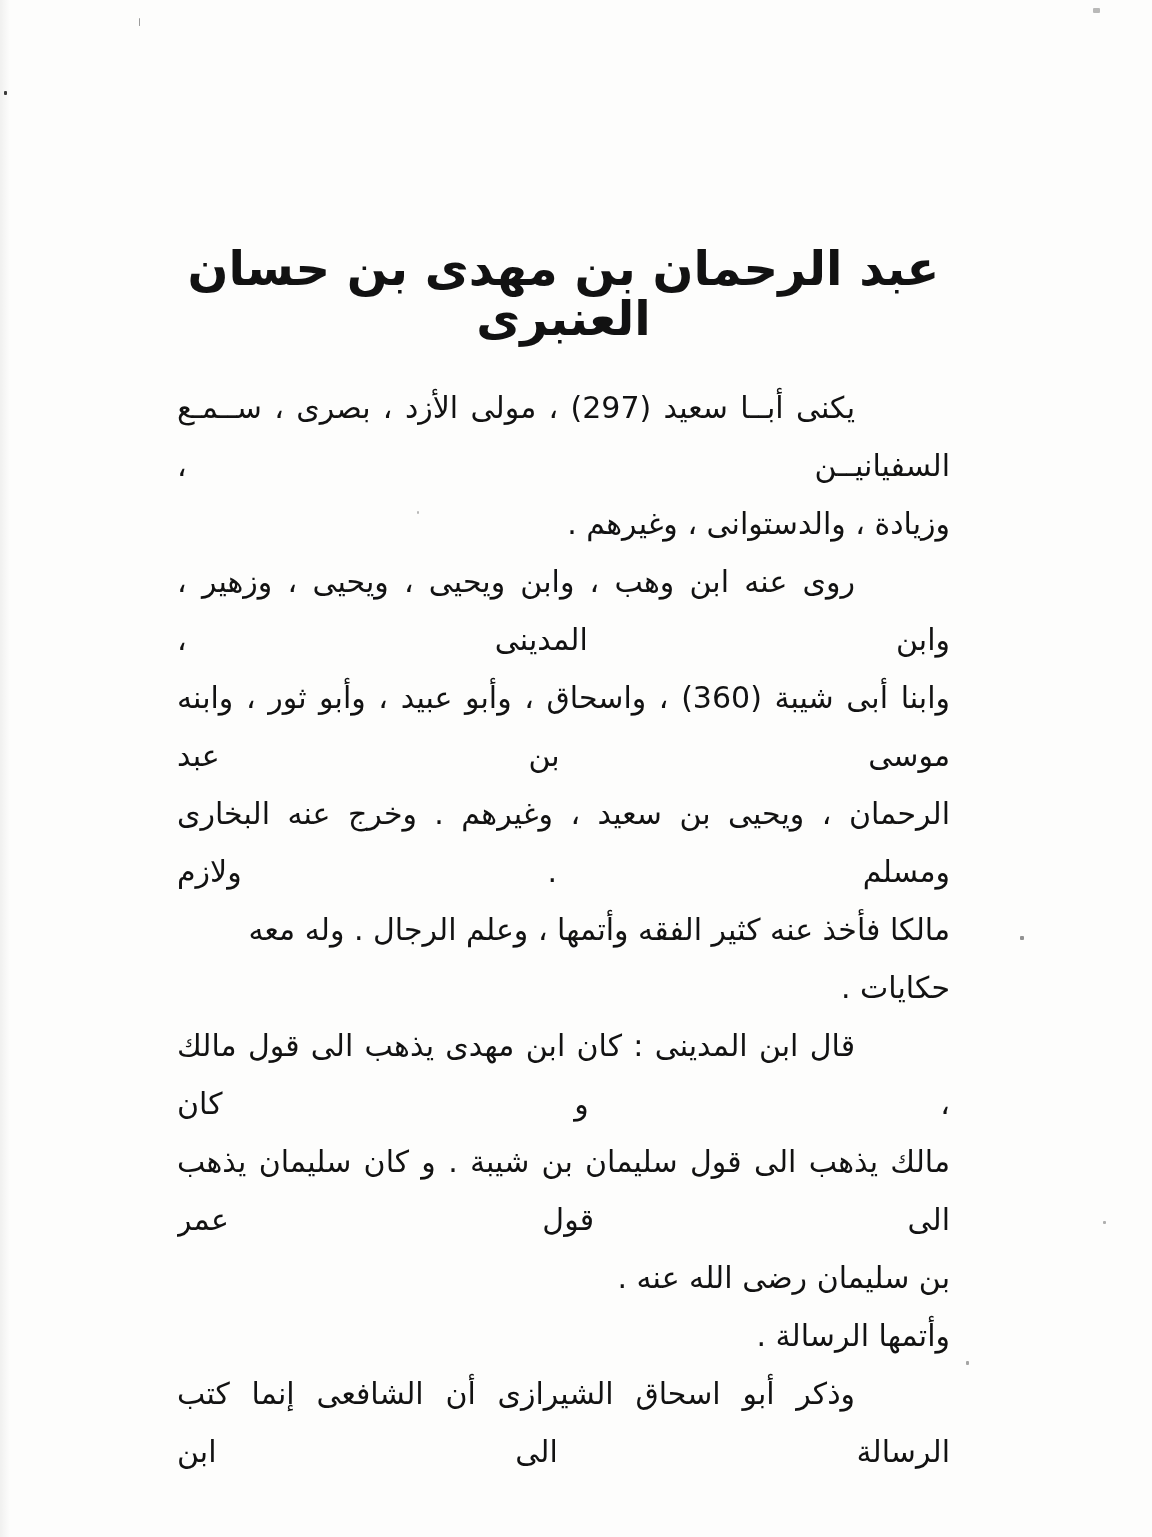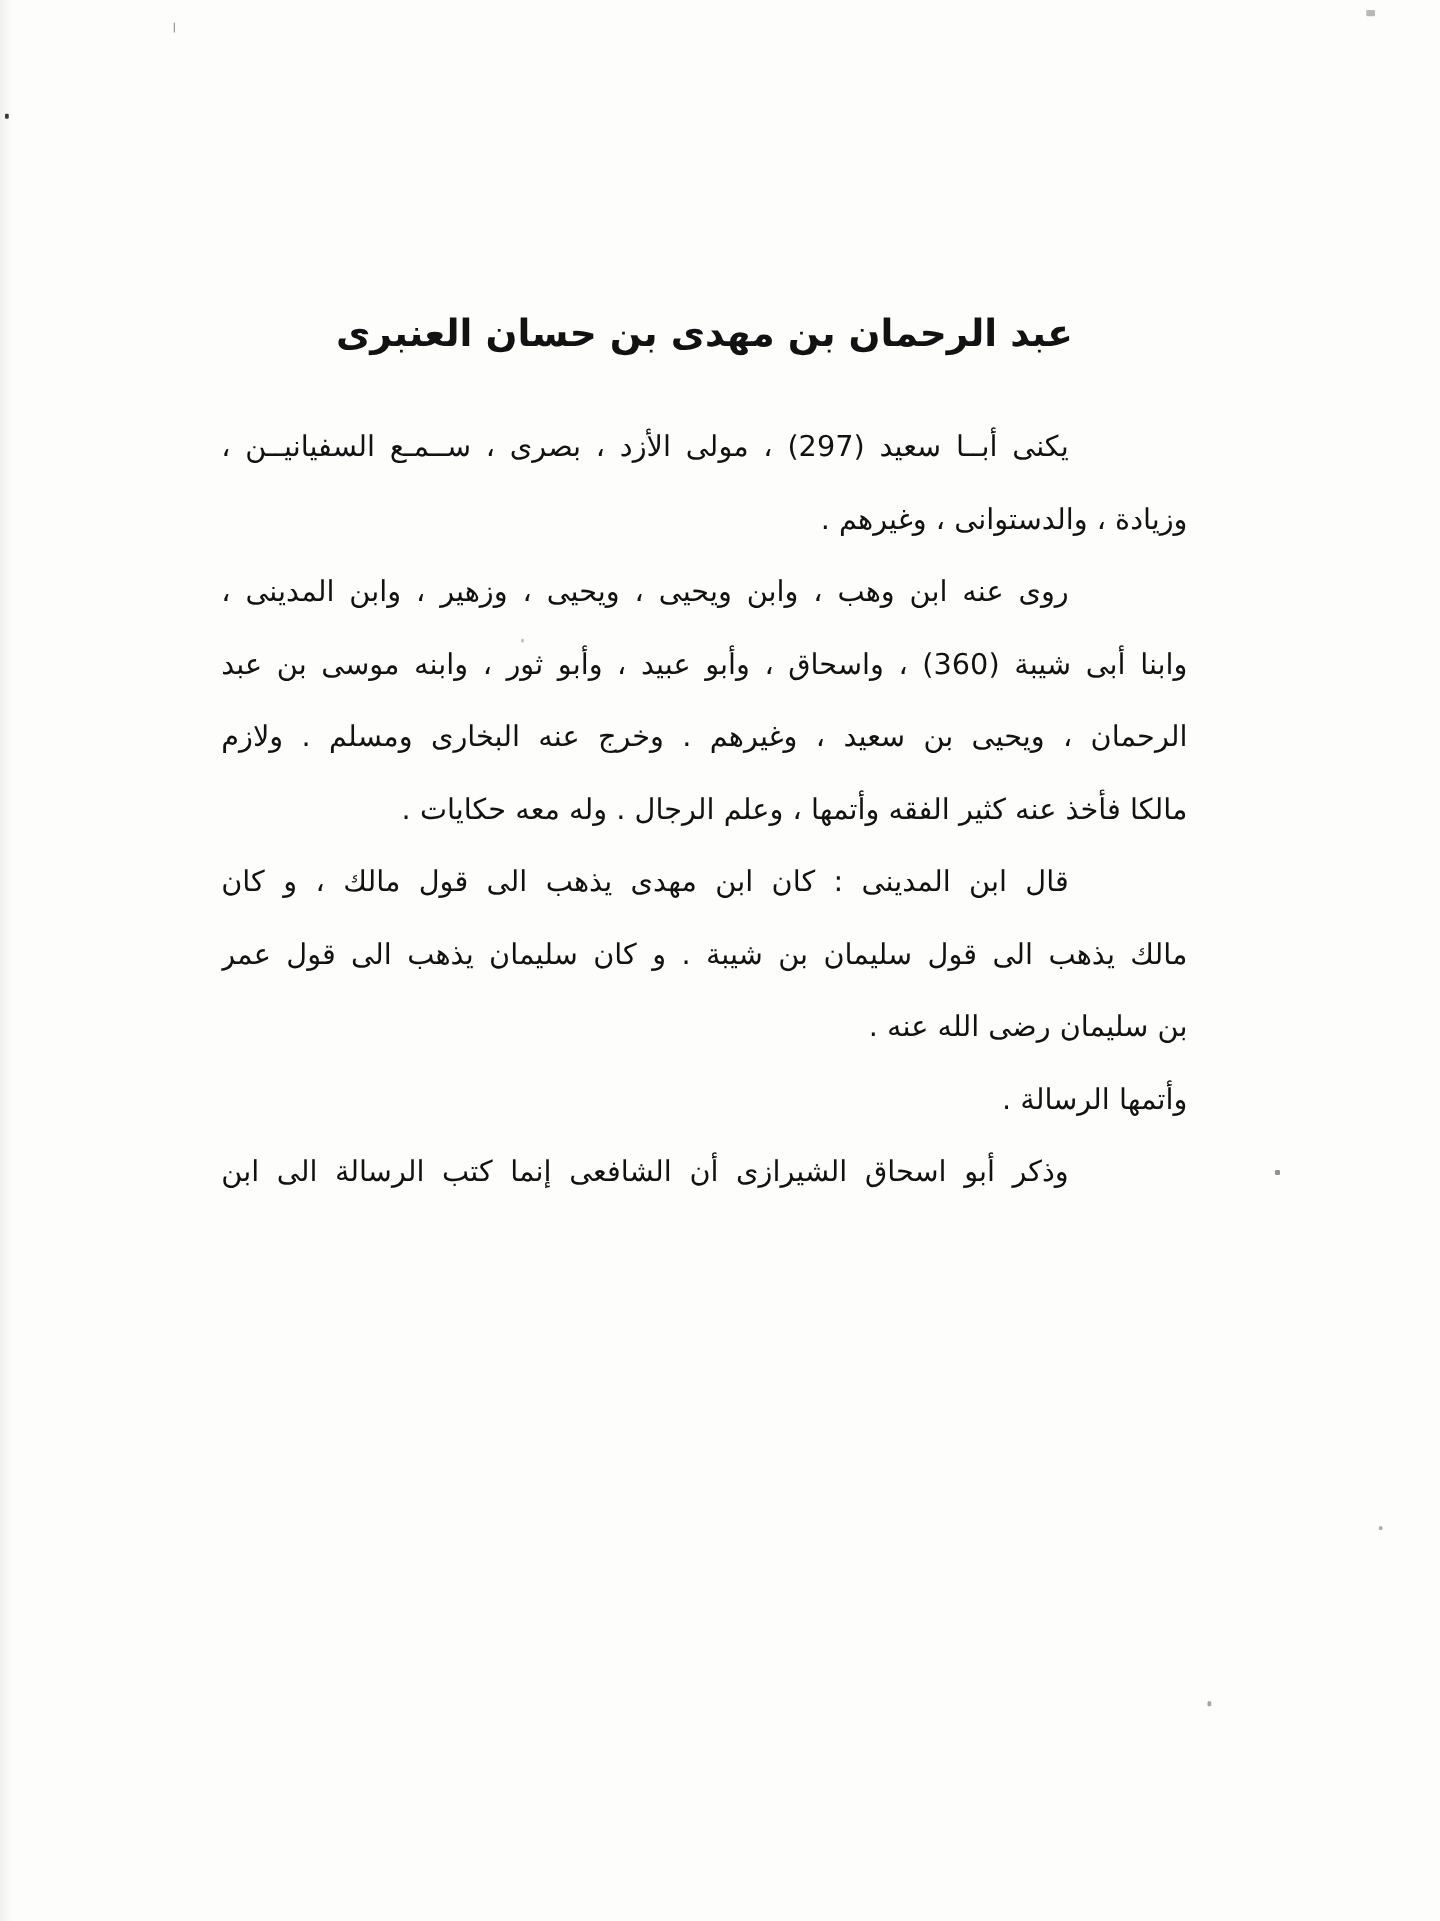--- a/index.html
+++ b/index.html
@@ -11,39 +11,39 @@
     color:#121212;
     font-family:"DejaVu Sans", sans-serif;
     overflow:hidden;
   }
   
   .title{
     margin:0 202px 0 177px;
     padding-top:243px;
     text-align:center;
     direction:rtl;
-    font-size:30px;
+    font-size:48px;
     line-height:50px;
     font-weight:bold;
     letter-spacing:0.5px;
   }
   
   .body-col{
     margin:36px 202px 0 177px;
     direction:rtl;
   }
   .para{margin:0;padding:0;}
   .bline{
-    font-size:23px;
+    font-size:30px;
     line-height:58px;
     white-space:normal;
     overflow:hidden;
   }
   .bline.full{text-align:justify;text-align-last:justify;}
-  .bline.last{text-align:center;text-align-last:right;}
+  .bline.last{text-align:right;text-align-last:right;}
   .bline.first{text-indent:95px;}
   
   .speck{position:absolute;background:#3a3a3a;border-radius:1px;}
   .speck.s1{left:4px;top:91px;width:3px;height:4px;}
   .speck.s2{left:139px;top:18px;width:1px;height:8px;opacity:.5;}
   .speck.s3{left:1093px;top:8px;width:7px;height:5px;opacity:.35;}
   .speck.s4{left:1020px;top:936px;width:4px;height:4px;opacity:.55;}
   .speck.s5{left:1103px;top:1221px;width:3px;height:3px;opacity:.4;}
   .speck.s6{left:966px;top:1361px;width:3px;height:4px;opacity:.45;}
   .speck.s7{left:417px;top:511px;width:2px;height:3px;opacity:.35;}

